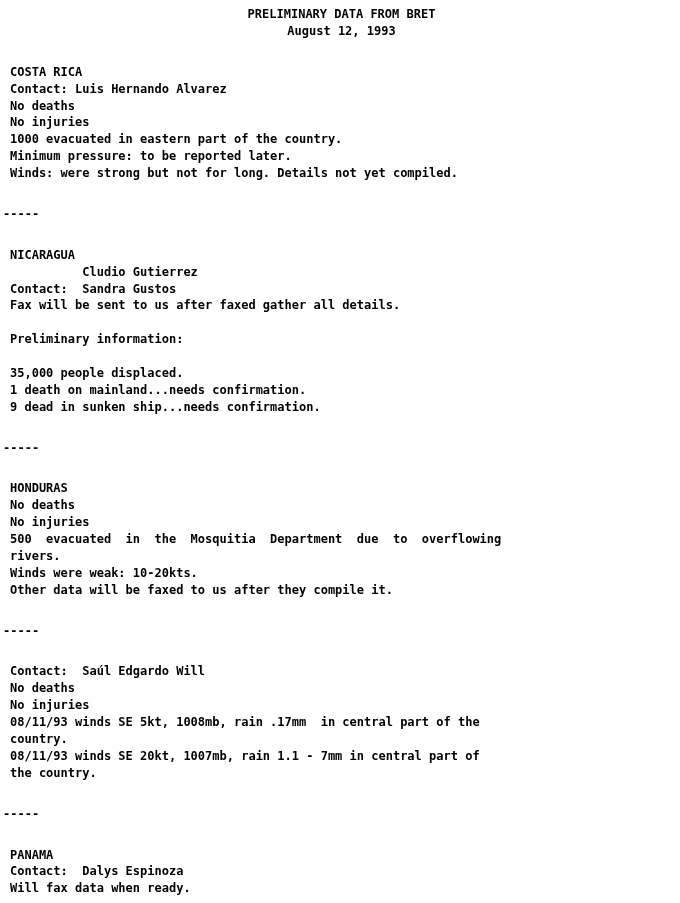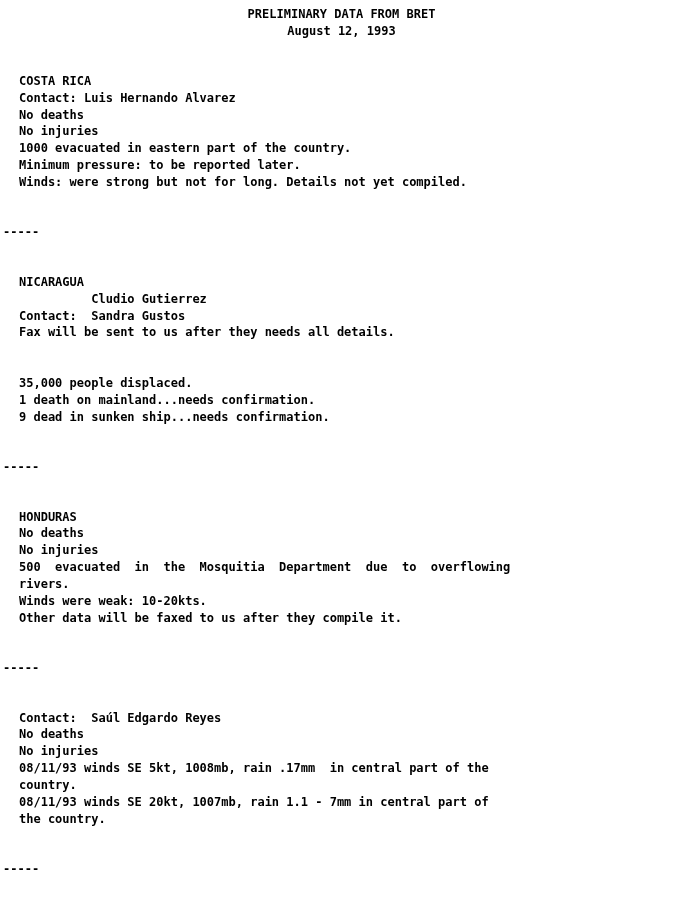--- a/index.html
+++ b/index.html
@@ -21,21 +21,21 @@
     font-weight: bold;
   }
   .line {
     white-space: pre;
     line-height: 16.9px;
     min-height: 16.9px;
   }
   .center {
     text-align: center;
   }
-  .country-section { margin: 16px; padding: 0; }
+  .country-section { margin: 7px; padding: 0; }
 </style>
 </head>
 <body>
 
 <div class="page" style="background: rgb(255, 255, 255); color: rgb(0, 0, 0);">
   <div class="line center">PRELIMINARY DATA FROM BRET</div>
   <div class="line center">August 12, 1993</div>
   <div class="line"></div>
   <div id="sections">
   <section class="country-section">
@@ -50,22 +50,23 @@
         </div>
   </section>
 <div class="line"></div>
       <div class="line">-----</div>
       <div class="line"></div>
   <section class="country-section">
     <div class="line">NICARAGUA</div>
     <div>
           <div class="line">          Cludio Gutierrez</div>
           <div class="line">Contact:  Sandra Gustos</div>
-          <div class="line">Fax will be sent to us after they needs all details.</div>
+          <div class="line">Fax will be sent to us after faxed gather all details.</div>
           <div class="line"></div>
+          <div class="line">Preliminary information:</div>
           <div class="line"></div>
           <div class="line">35,000 people displaced.</div>
           <div class="line">1 death on mainland...needs confirmation.</div>
           <div class="line">9 dead in sunken ship...needs confirmation.</div>
         </div>
   </section>
 <div class="line"></div>
       <div class="line">-----</div>
       <div class="line"></div>
   <section class="country-section">
@@ -77,28 +78,35 @@
           <div class="line">rivers.</div>
           <div class="line">Winds were weak: 10-20kts.</div>
           <div class="line">Other data will be faxed to us after they compile it.</div>
         </div>
   </section>
 <div class="line"></div>
       <div class="line">-----</div>
       <div class="line"></div>
   <section class="country-section">
     <div>
-          <div class="line">Contact:  Saúl Edgardo Reyes</div>
+          <div class="line">Contact:  Saúl Edgardo Will</div>
           <div class="line">No deaths</div>
           <div class="line">No injuries</div>
           <div class="line">08/11/93 winds SE 5kt, 1008mb, rain .17mm  in central part of the</div>
           <div class="line">country.</div>
           <div class="line">08/11/93 winds SE 20kt, 1007mb, rain 1.1 - 7mm in central part of</div>
           <div class="line">the country.</div>
         </div>
   </section>
 <div class="line"></div>
       <div class="line">-----</div>
       <div class="line"></div>
+  <section class="country-section">
+    <div class="line">PANAMA</div>
+    <div>
+          <div class="line">Contact:  Dalys Espinoza</div>
+          <div class="line">Will fax data when ready.</div>
+        </div>
+  </section>
 <div class="line"></div>
       <div class="line">-----</div>
     </div>
 </div>
 
 </body></html>

